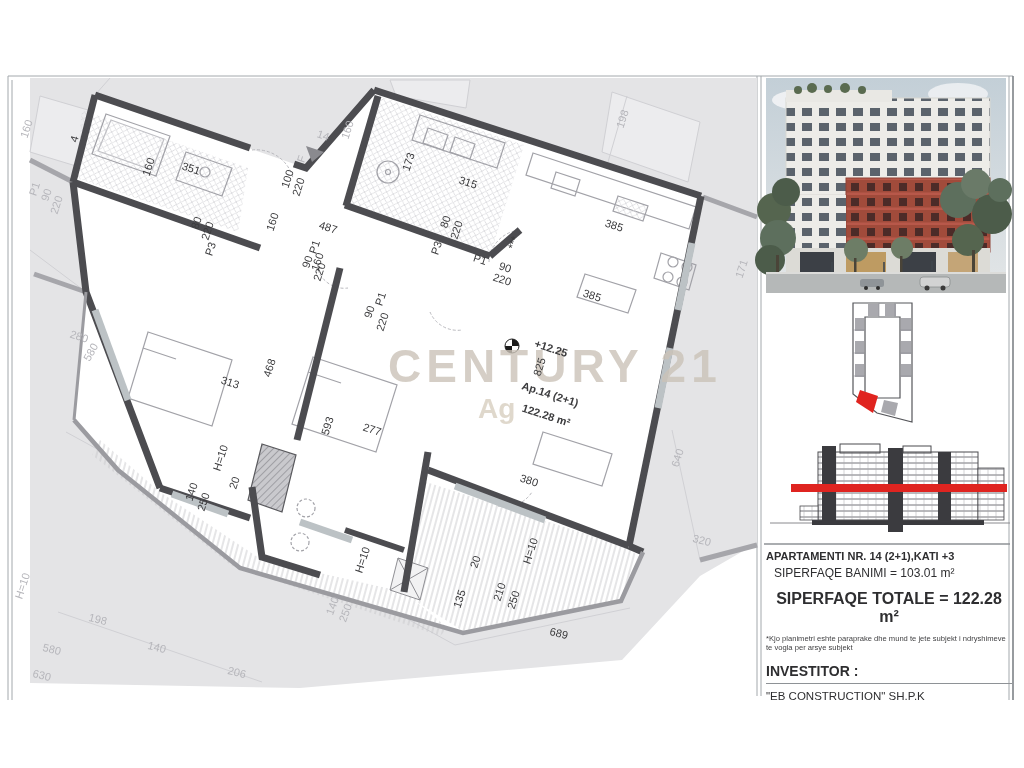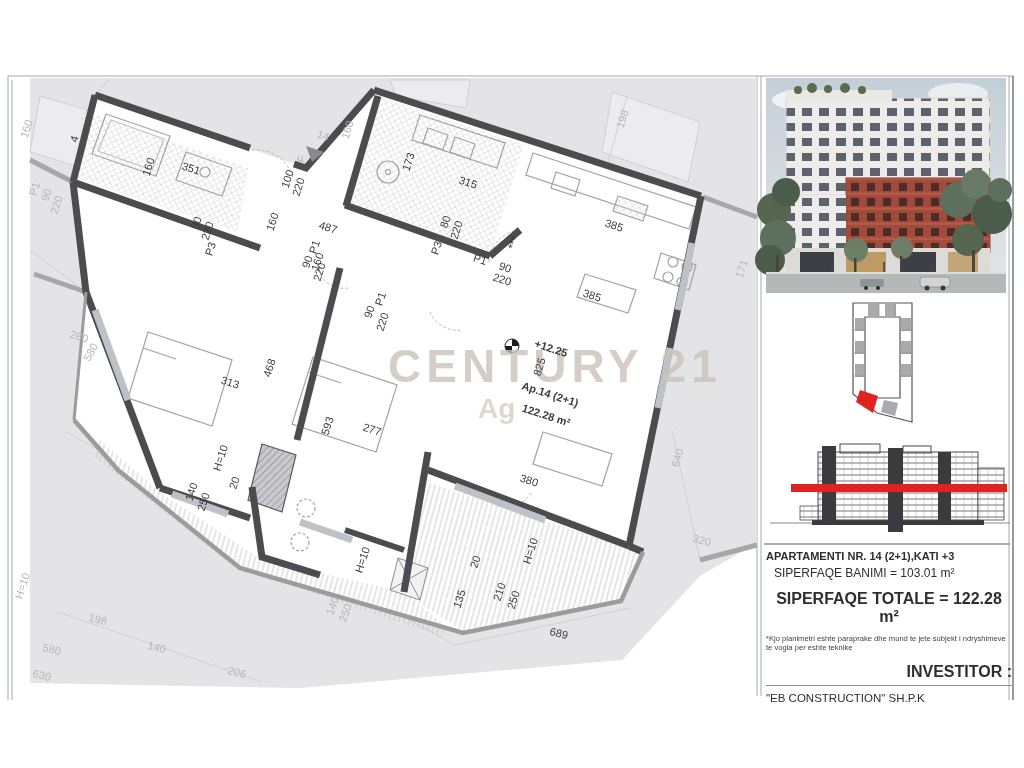--- a/index.html
+++ b/index.html
@@ -10,21 +10,21 @@
   .dim.gray{fill:#b6b6bb;}
   .dim.bold{font-weight:bold;}
   .wm1{font-size:46px;font-weight:bold;letter-spacing:5px;fill:#cbc3b8;opacity:.8;}
   .wm2{font-size:28px;font-weight:bold;fill:#d8cfc0;opacity:.8;}
   .info-panel{position:absolute;left:766px;top:548px;width:246px;color:#2e2e30;}
   .info-panel .rule{border-top:1.5px solid #8e9296;margin:0 0 6px 0;}
   .ttl{font-size:11px;font-weight:bold;margin:2px 18px 4px 0;}
   .ln{font-size:12px;margin:1px 8px;}
   .tot{font-size:16px;font-weight:bold;margin:10px 0 8px 0;text-align:center;}
   .note{font-size:7.6px;color:#3f3f41;line-height:1.25;}
-  .inv{font-size:16px;font-weight:bold;margin:10px 0 4px 0;text-align:right;}
+  .inv{font-size:14px;font-weight:bold;margin:10px 0 4px 0;}
   .co{font-size:11.5px;margin-top:6px;}
 </style>
 </head>
 <body>
 
 <div class="sheet">
 <svg width="1024" height="768" viewBox="0 0 1024 768">
   <defs>
     <pattern id="crossHatch" width="7" height="7" patternUnits="userSpaceOnUse" patternTransform="rotate(18)">
       <path d="M0,0 L7,7 M7,0 L0,7" stroke="#d7d7da" stroke-width="0.8"></path>
@@ -356,19 +356,19 @@
   <path d="M764,544 L1010,544" stroke="#8e9296" stroke-width="1.5" fill="none"></path>
 </svg>
 
 
 <div class="info-panel">
   <div class="ttl">APARTAMENTI NR. 14 (2+1),KATI +3</div>
   <div class="ln">SIPERFAQE BANIMI = 103.01 m²</div>
   <div class="tot">SIPERFAQE TOTALE = 122.28 m²</div>
   <div class="note">
     <span>*Kjo planimetri eshte paraprake dhe mund te jete subjekt i ndryshimeve</span><br>
-    <span>te vogla per eshte teknike</span>
+    <span>te vogla per arsye subjekt</span>
   </div>
   <div class="inv">INVESTITOR :</div>
   <div class="rule"></div>
   <div class="co">"EB CONSTRUCTION" SH.P.K</div>
 </div>
 </div>
 
 </body></html>

